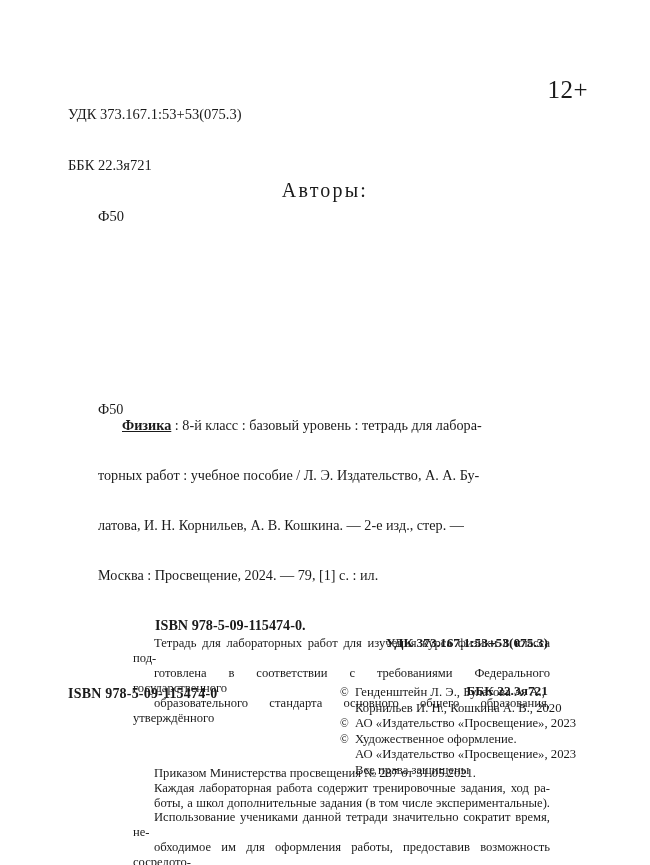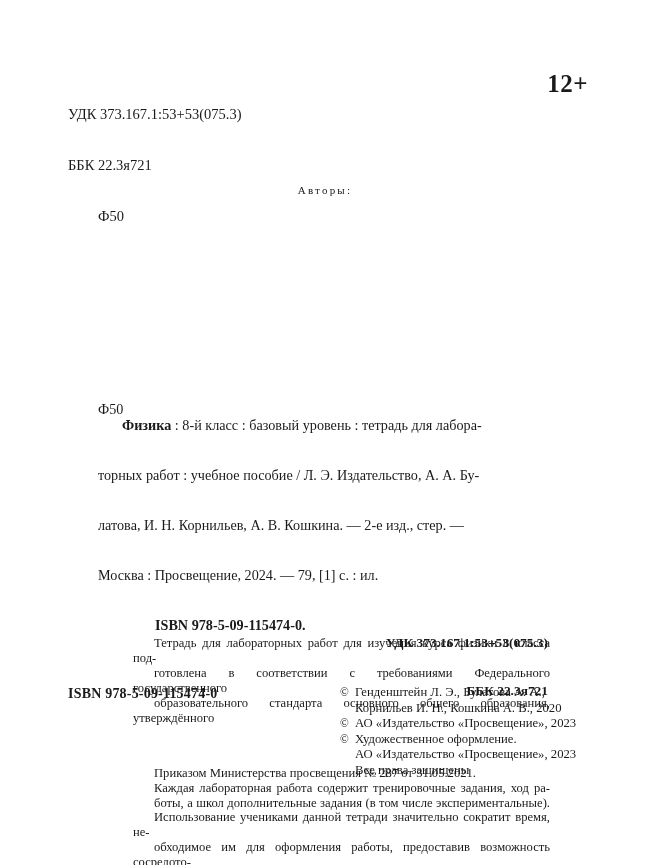--- a/index.html
+++ b/index.html
@@ -31,35 +31,34 @@
     line-height: 17px;
     white-space: pre;
   }
   .udk-block .ln { display: block; }
   .udk-block .ln.indent { padding-left: 30px; }
 
   
   .age-rating {
     position: absolute;
     right: 62px;
-    top: 70px;
+    top: 76px;
     font-size: 25px;
     line-height: 28px;
     letter-spacing: 0.5px;
-    font-weight: bold;
   }
 
   
   .authors {
     position: absolute;
     left: 0;
     right: 0;
     top: 178px;
     text-align: center;
-    font-size: 11px;
+    font-size: 20px;
     line-height: 24px;
   }
   .authors .label {
     display: block;
     letter-spacing: 2.2px;
     margin-bottom: 7px;
   }
   .authors .line { display: block; letter-spacing: 0.3px; }
 
   
@@ -81,21 +80,21 @@
     left: 0;
     top: 16.6px;
     width: 34px;
   }
   .cip-head .body {
     margin-left: 35px;
     white-space: pre-wrap;
   }
   .cip-head .ln { display: block; }
   .cip-head .ln.first { text-indent: 24px; }
-  .cip-head .ttl { font-weight: bold; }
+  .cip-head .ttl { font-weight: bold; text-decoration: underline; }
 
   .isbn-inline {
     margin-left: 35px;
     margin-top: 1px;
     font-weight: bold;
     font-size: 14.2px;
     line-height: 17px;
     text-indent: 22px;
     display: block;
   }

